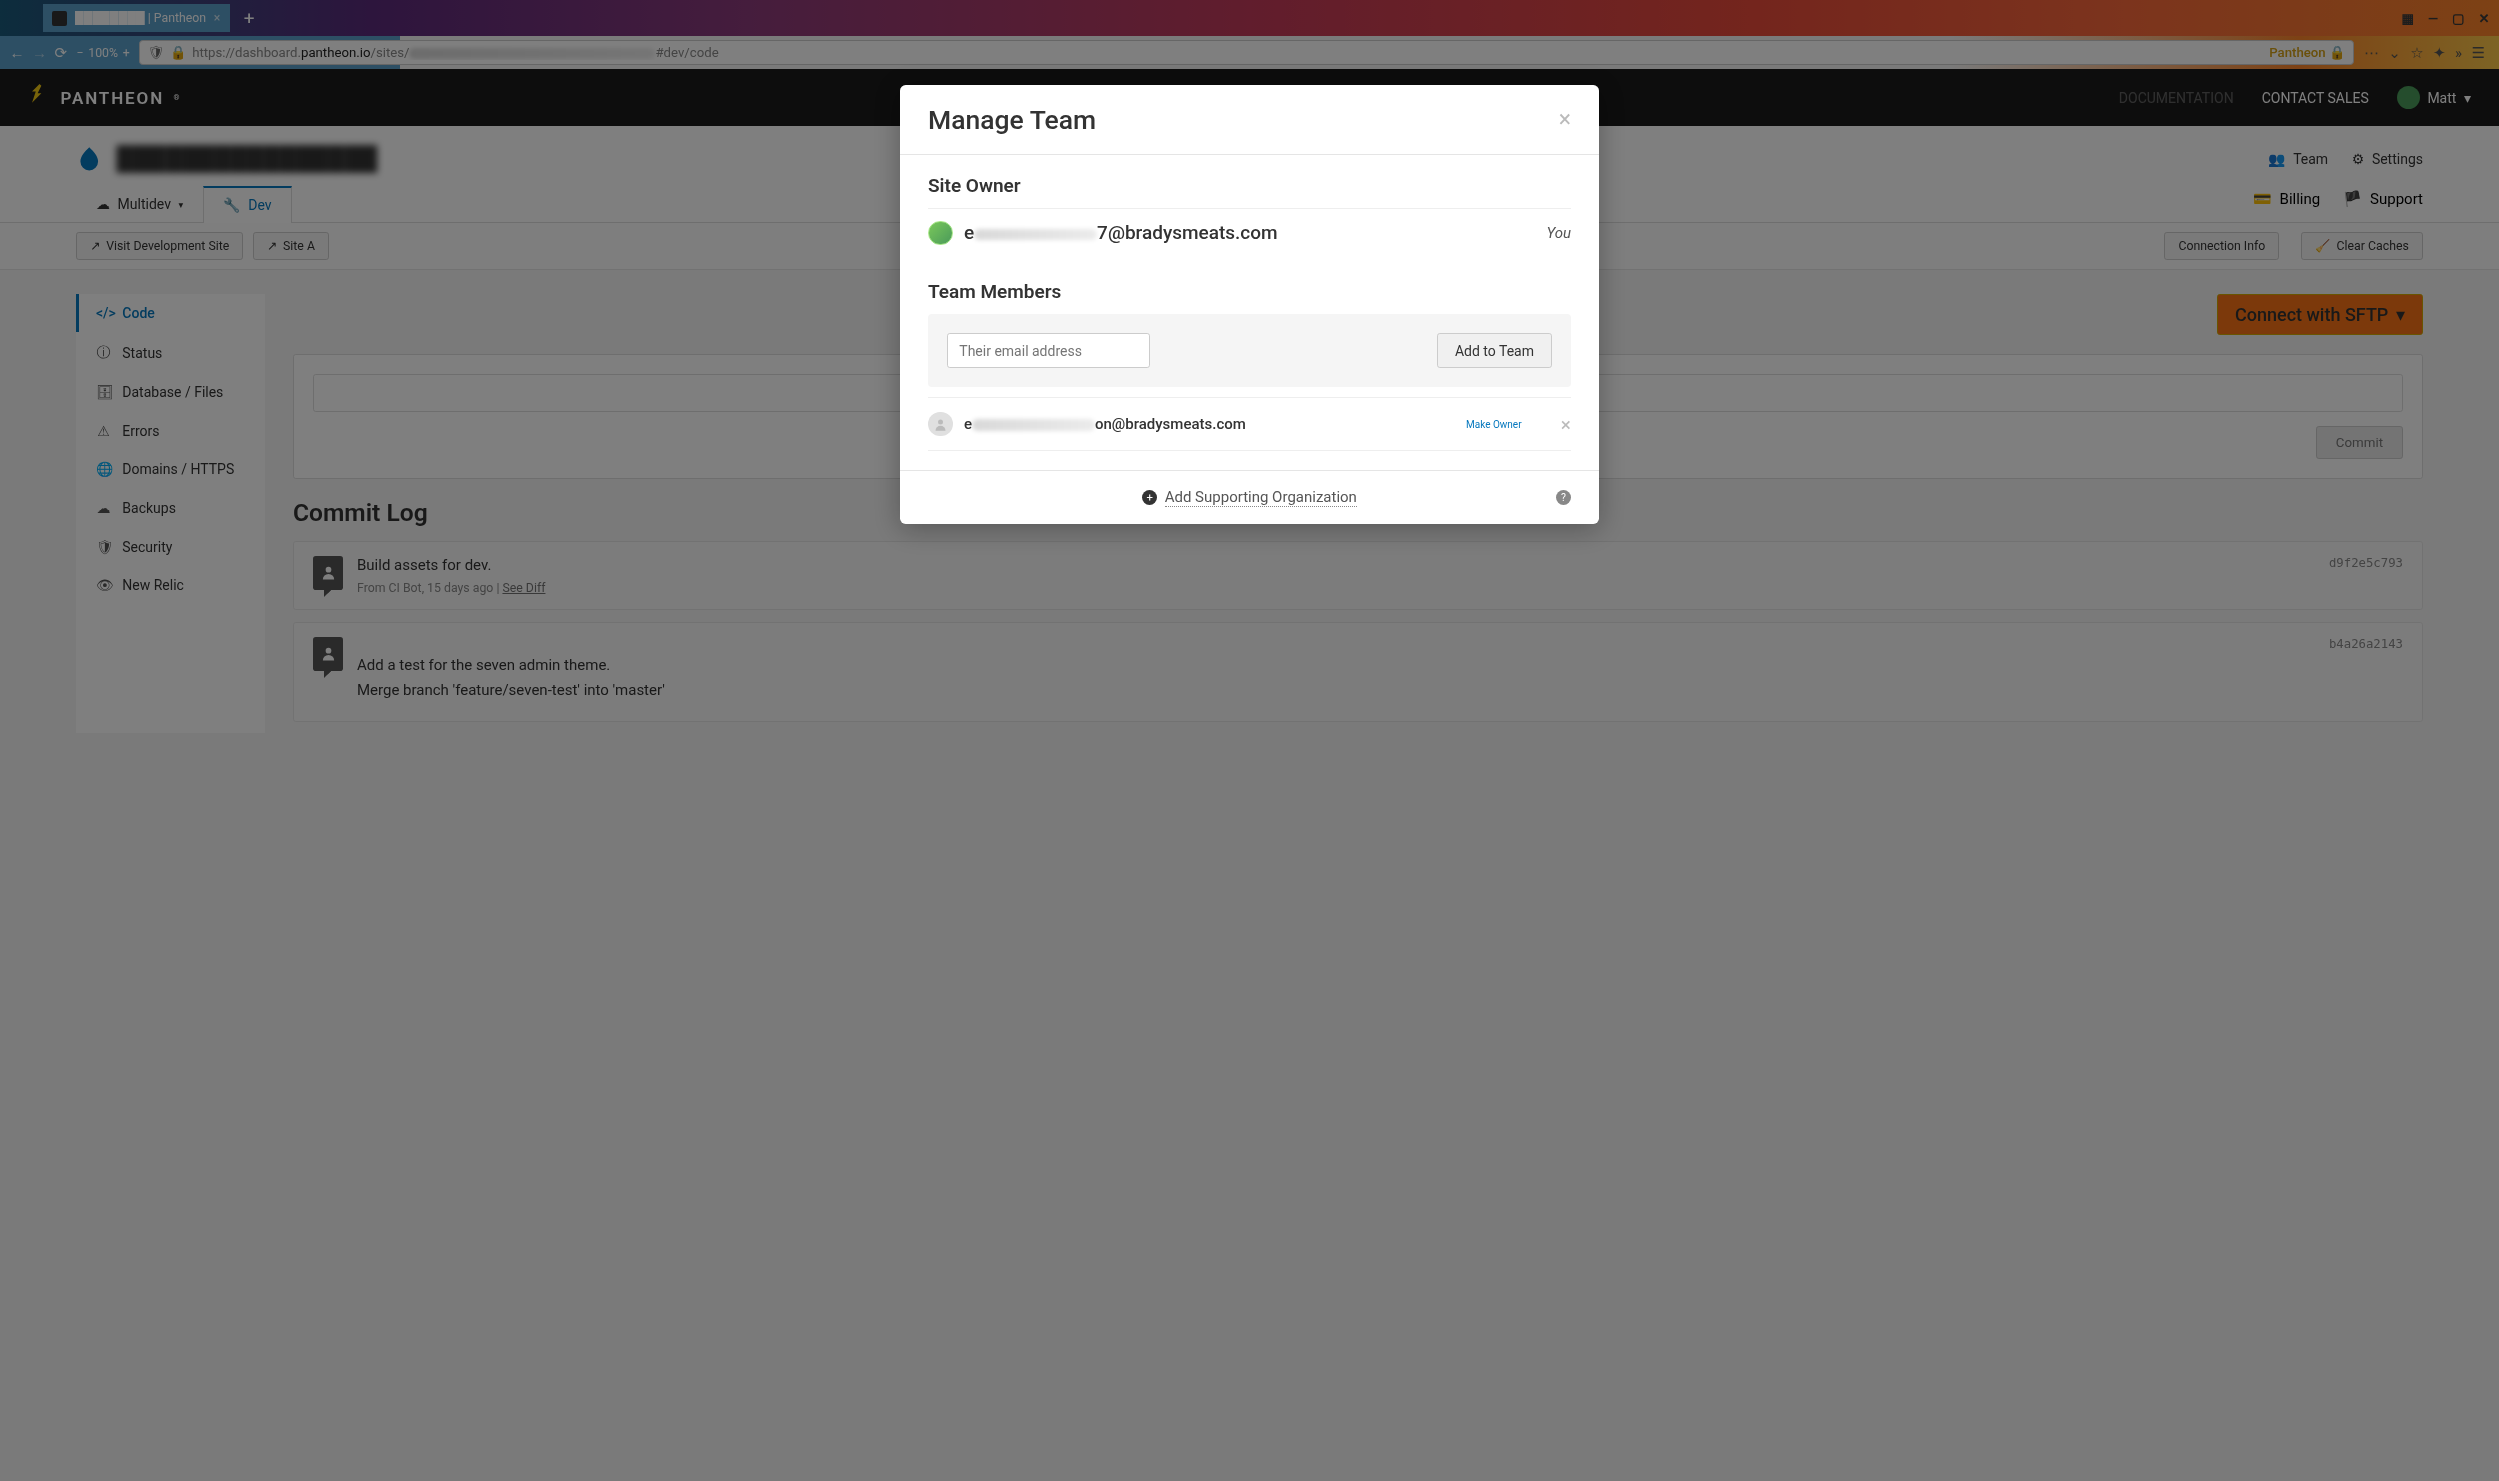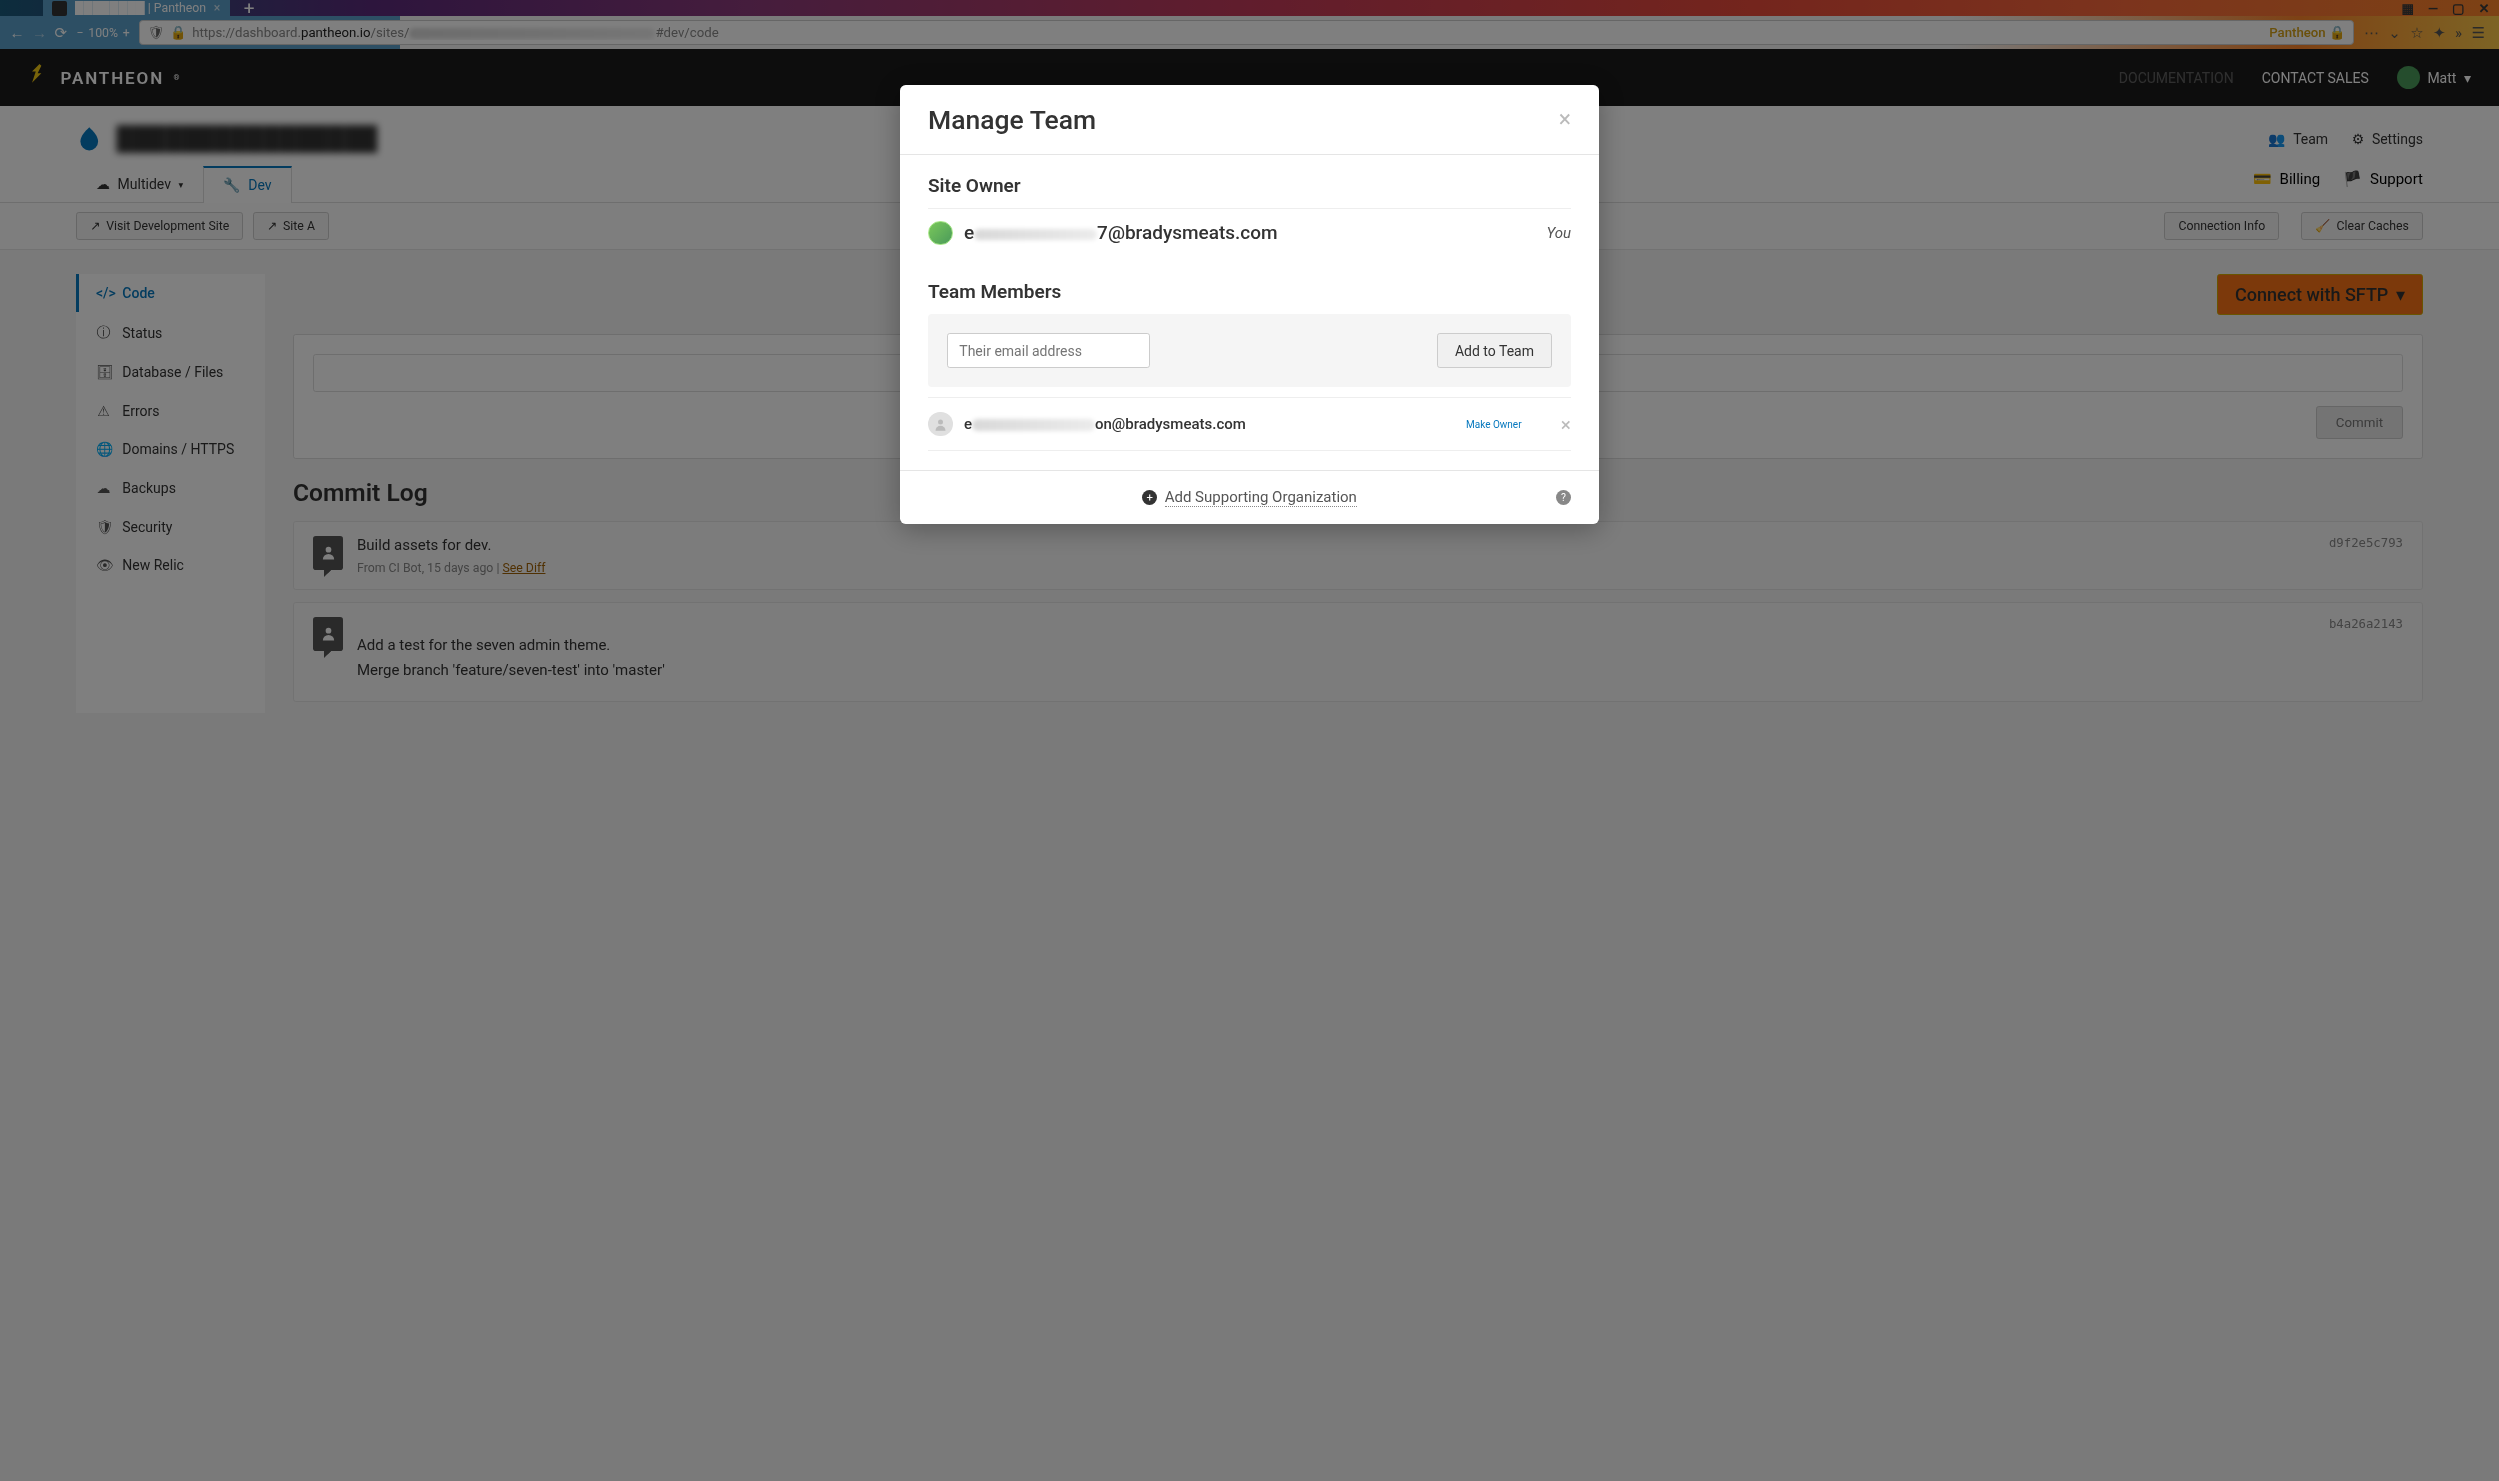--- a/index.html
+++ b/index.html
@@ -1,19 +1,19 @@
 <!DOCTYPE html>
 <html style="font-size:15px"><head>
 <meta charset="utf-8">
 <style>
 * { margin: 0; padding: 0; box-sizing: border-box; font-family: -apple-system, BlinkMacSystemFont, "Segoe UI", Roboto, "Helvetica Neue", Arial, sans-serif; }
 body { background: #f5f5f5; overflow: hidden; }
 
 
-.browser-chrome { background: linear-gradient(90deg, #1a5a7a 0%, #5b2a7a 15%, #8b3a7a 30%, #c23a5a 50%, #e84a3a 70%, #f8683a 85%, #fa842a 100%); height: 16px; display: flex; align-items: center; justify-content: space-between; }
+.browser-chrome { background: linear-gradient(90deg, #1a5a7a 0%, #5b2a7a 15%, #8b3a7a 30%, #c23a5a 50%, #e84a3a 70%, #f8683a 85%, #fa842a 100%); height: 36px; display: flex; align-items: center; justify-content: space-between; }
 .tab { background: #5a9ec8; color: #fff; height: 28px; display: flex; align-items: center; padding: 0 9.4px; gap: 7.6px; margin-left: 43px; font-size: 12.3px; max-width: 208px; }
 .tab-favicon { width: 15px; height: 15px; background: #333; border-radius: 1.9px; }
 .tab-title { white-space: nowrap; overflow: hidden; text-overflow: ellipsis; flex: 1; }
 .tab-close { color: #fff; opacity: 0.7; cursor: pointer; }
 .new-tab { color: #fff; margin-left: 14px; font-size: 19px; cursor: pointer; }
 .window-controls { margin-left: auto; display: flex; gap: 14px; padding-right: 9.4px; }
 .window-controls span { color: #3a3a3a; font-size: 13.2px; cursor: pointer; font-weight: bold; }
 
 .toolbar { background: linear-gradient(90deg, #5a9ec8 0%, #5a9ec8 16%, #f5f5f5 16%, #f5f5f5 78%, #fa842a 92%, #fac84a 100%); height: 33px; display: flex; align-items: center; padding: 0 9.4px; gap: 9.4px; }
 .nav-btns { display: flex; gap: 7.6px; color: #fff; }
@@ -74,21 +74,21 @@
 .commit-btn-row { display: flex; justify-content: flex-end; margin-top: 14px; }
 .btn-disabled { background: #e8e8e8; border: 0.9px solid #ccc; padding: 7.6px 19px; border-radius: 2.8px; color: #777; cursor: not-allowed; }
 
 .commit-log-title { font-size: 24.6px; font-weight: 600; color: #333; margin-bottom: 14px; }
 .commit-entry { background: #f9f9f9; border: 0.9px solid #e5e5e5; border-radius: 2.8px; padding: 14px 19px; margin-bottom: 11.3px; display: flex; gap: 14px; }
 .commit-avatar { width: 30px; height: 34px; background: #555; border-radius: 2.8px; display: flex; align-items: center; justify-content: center; color: #fff; position: relative; flex-shrink: 0; }
 .commit-avatar::after { content: ''; position: absolute; bottom: -5.7px; left: 5.7px; border: 5.7px solid transparent; border-top-color: #555; border-right-color: #555; transform: rotate(45deg); }
 .commit-body { flex: 1; }
 .commit-msg { font-size: 15px; color: #333; margin-bottom: 7.6px; }
 .commit-meta { font-size: 12.3px; color: #888; }
-.commit-meta a { color: #a16207; text-decoration: underline; margin-top: 20px; }
+.commit-meta a { color: #737373; text-decoration: underline; margin-top: 20px; }
 .commit-hash { font-size: 12.3px; color: #888; font-family: monospace; }
 
 
 .overlay { position: fixed; inset: 0; background: rgba(0,0,0,0.5); display: flex; align-items: flex-start; justify-content: center; padding-top: 85px; }
 .modal { background: #fff; width: 699px; border-radius: 5.7px; box-shadow: 0 4.7px 28px rgba(0,0,0,0.3); }
 .modal-header { padding: 19px 28px; border-bottom: 0.9px solid #e5e5e5; display: flex; align-items: center; }
 .modal-title { font-size: 26.5px; font-weight: 500; color: #333; }
 .modal-close { margin-left: auto; color: #bbb; font-size: 23px; cursor: pointer; }
 .modal-body { padding: 19px 28px; }
 .section-title { font-size: 19px; font-weight: 600; color: #333; margin-bottom: 11.3px; }

